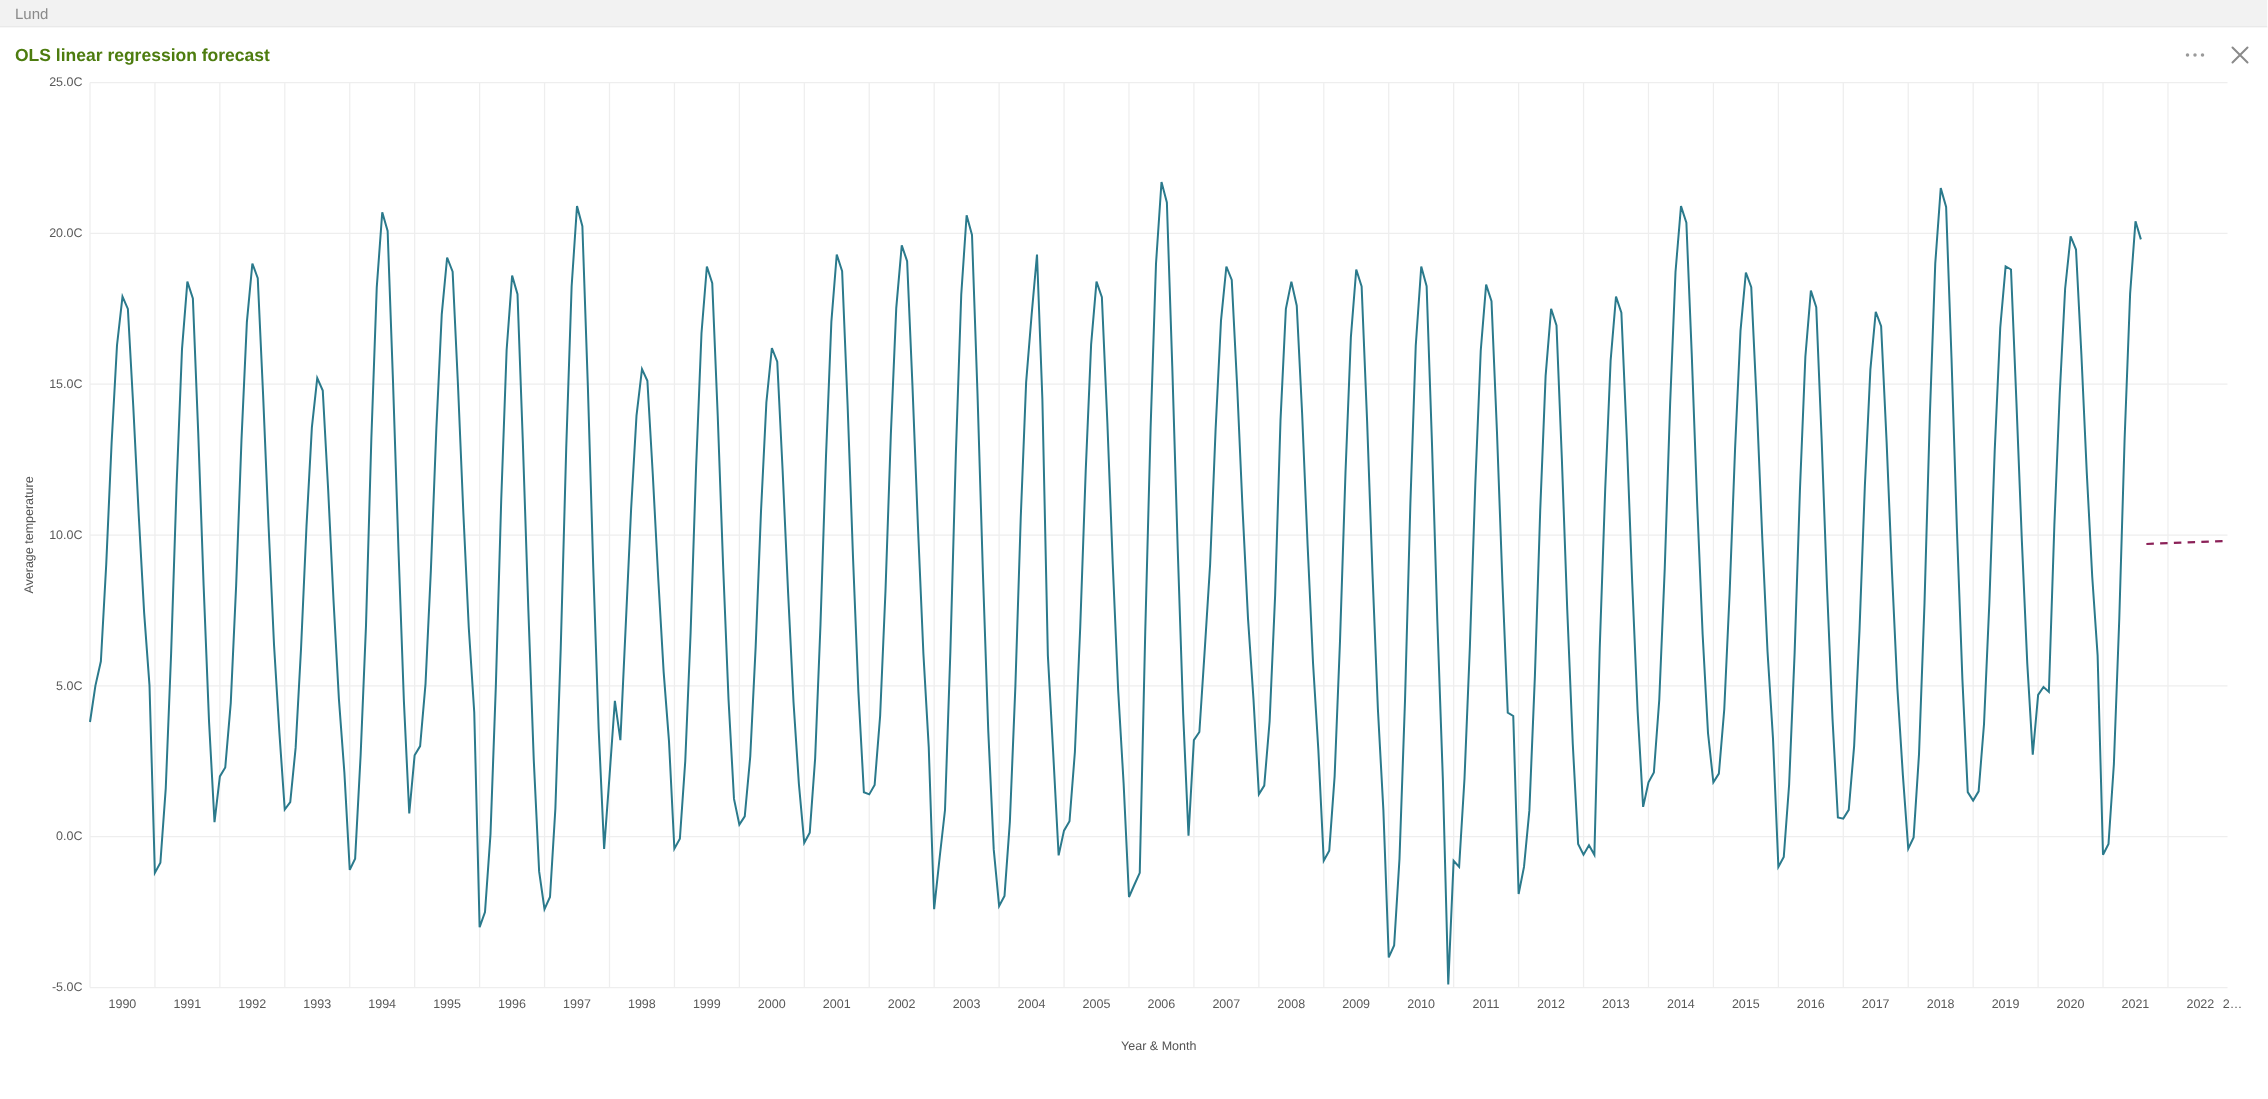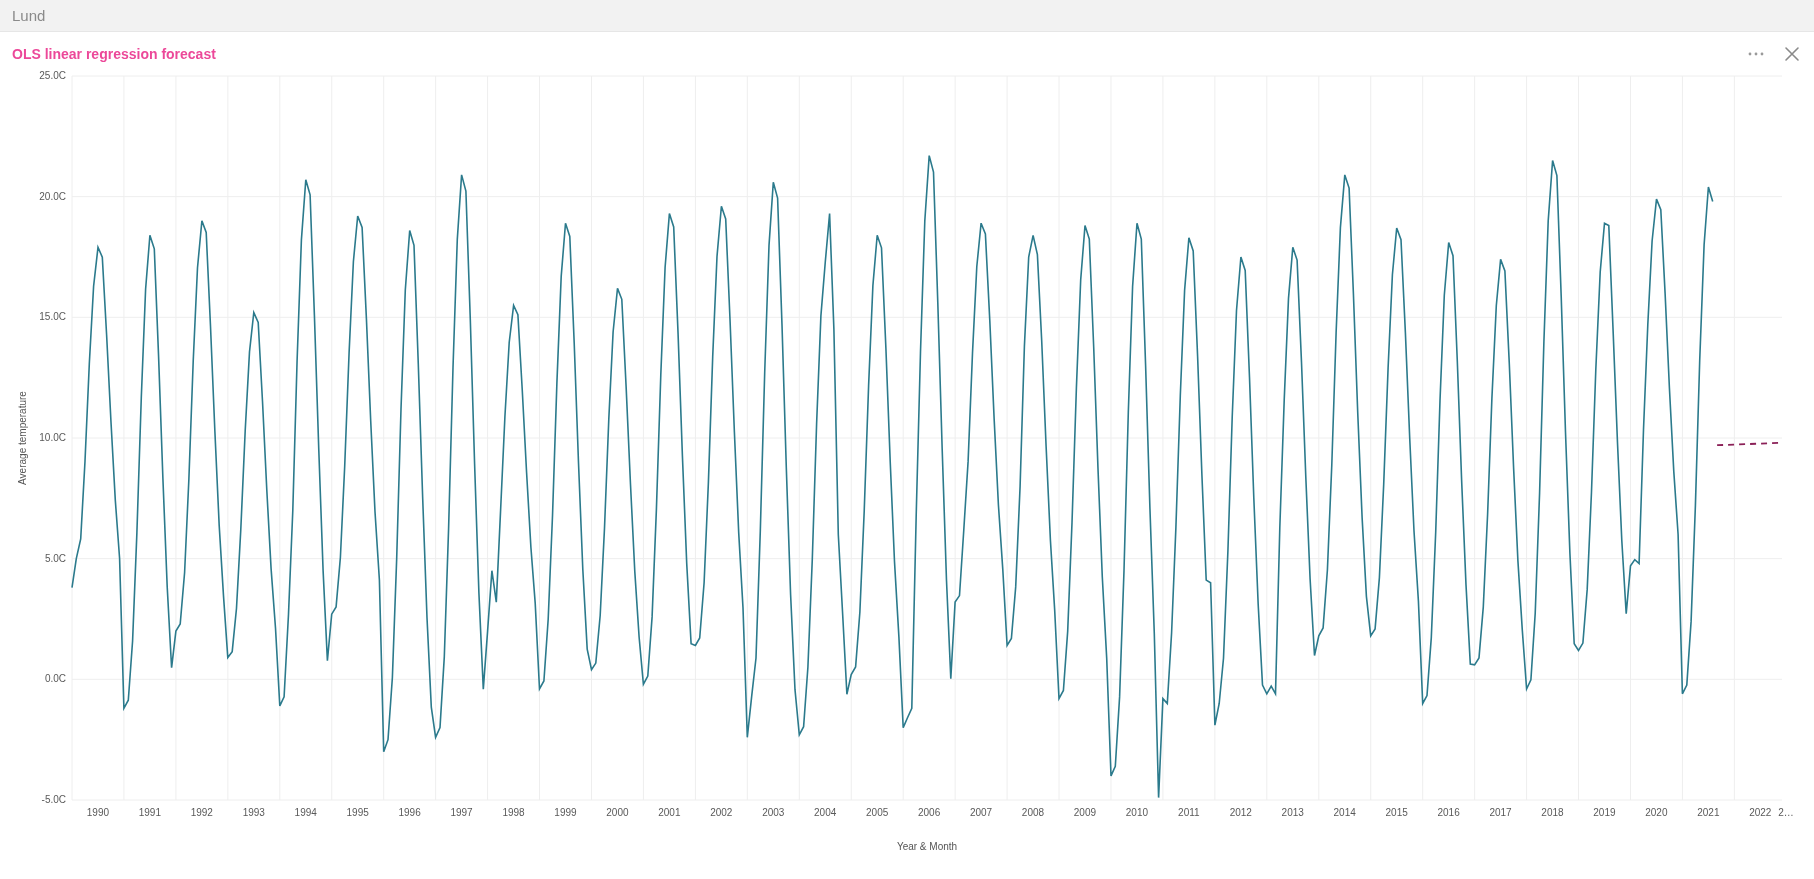--- a/index.html
+++ b/index.html
@@ -1,31 +1,31 @@
 <!DOCTYPE html>
 <html><head>
 <meta charset="utf-8">
 <style>
   * { box-sizing: border-box; margin: 0; padding: 0; }
   html, body { width: 100%; height: 100%; font-family: Arial, Helvetica, sans-serif; background: #fff; }
   .page { width: 1814px; height: 879px; display: flex; flex-direction: column; }
   .top-bar {
-    height: 32px; background: #f2f2f2; border-bottom: 1px solid #e6e6e6;
+    height: 22px; background: #f2f2f2; border-bottom: 1px solid #e6e6e6;
     display: flex; align-items: center; padding: 0 12px;
-    color: #8a8a8a; font-size: 15px;
+    color: #8a8a8a; font-size: 12px;
   }
   .chart-card {
     flex: 1; margin: 0; background: #fff; position: relative; padding: 8px 12px 4px 12px;
     display: flex; flex-direction: column;
   }
   .card-header {
     display: flex; align-items: center; justify-content: space-between;
     height: 28px;
   }
-  .card-title { font-weight: 700; color: #ec4899; font-size: 14px; }
+  .card-title { font-weight: 700; color: #4d7c0f; font-size: 14px; }
   .card-actions { display: flex; align-items: center; gap: 16px; color: #888; }
   .icon-btn { cursor: pointer; display: inline-flex; align-items: center; justify-content: center; width: 20px; height: 20px; }
   .chart-area { flex: 1; position: relative; }
   svg { display: block; }
   .ytick-label { font-size: 10px; fill: #595959; text-anchor: end; }
   .xtick-label { font-size: 10px; fill: #595959; text-anchor: middle; }
   .grid-line { stroke: #eeeeee; stroke-width: 1; }
   .grid-line-v { stroke: #eeeeee; stroke-width: 1; }
   .series-line { fill: none; stroke: #2b7a8c; stroke-width: 1.6; }
   .forecast-line { fill: none; stroke: #8b2158; stroke-width: 1.8; stroke-dasharray: 6 5; }

